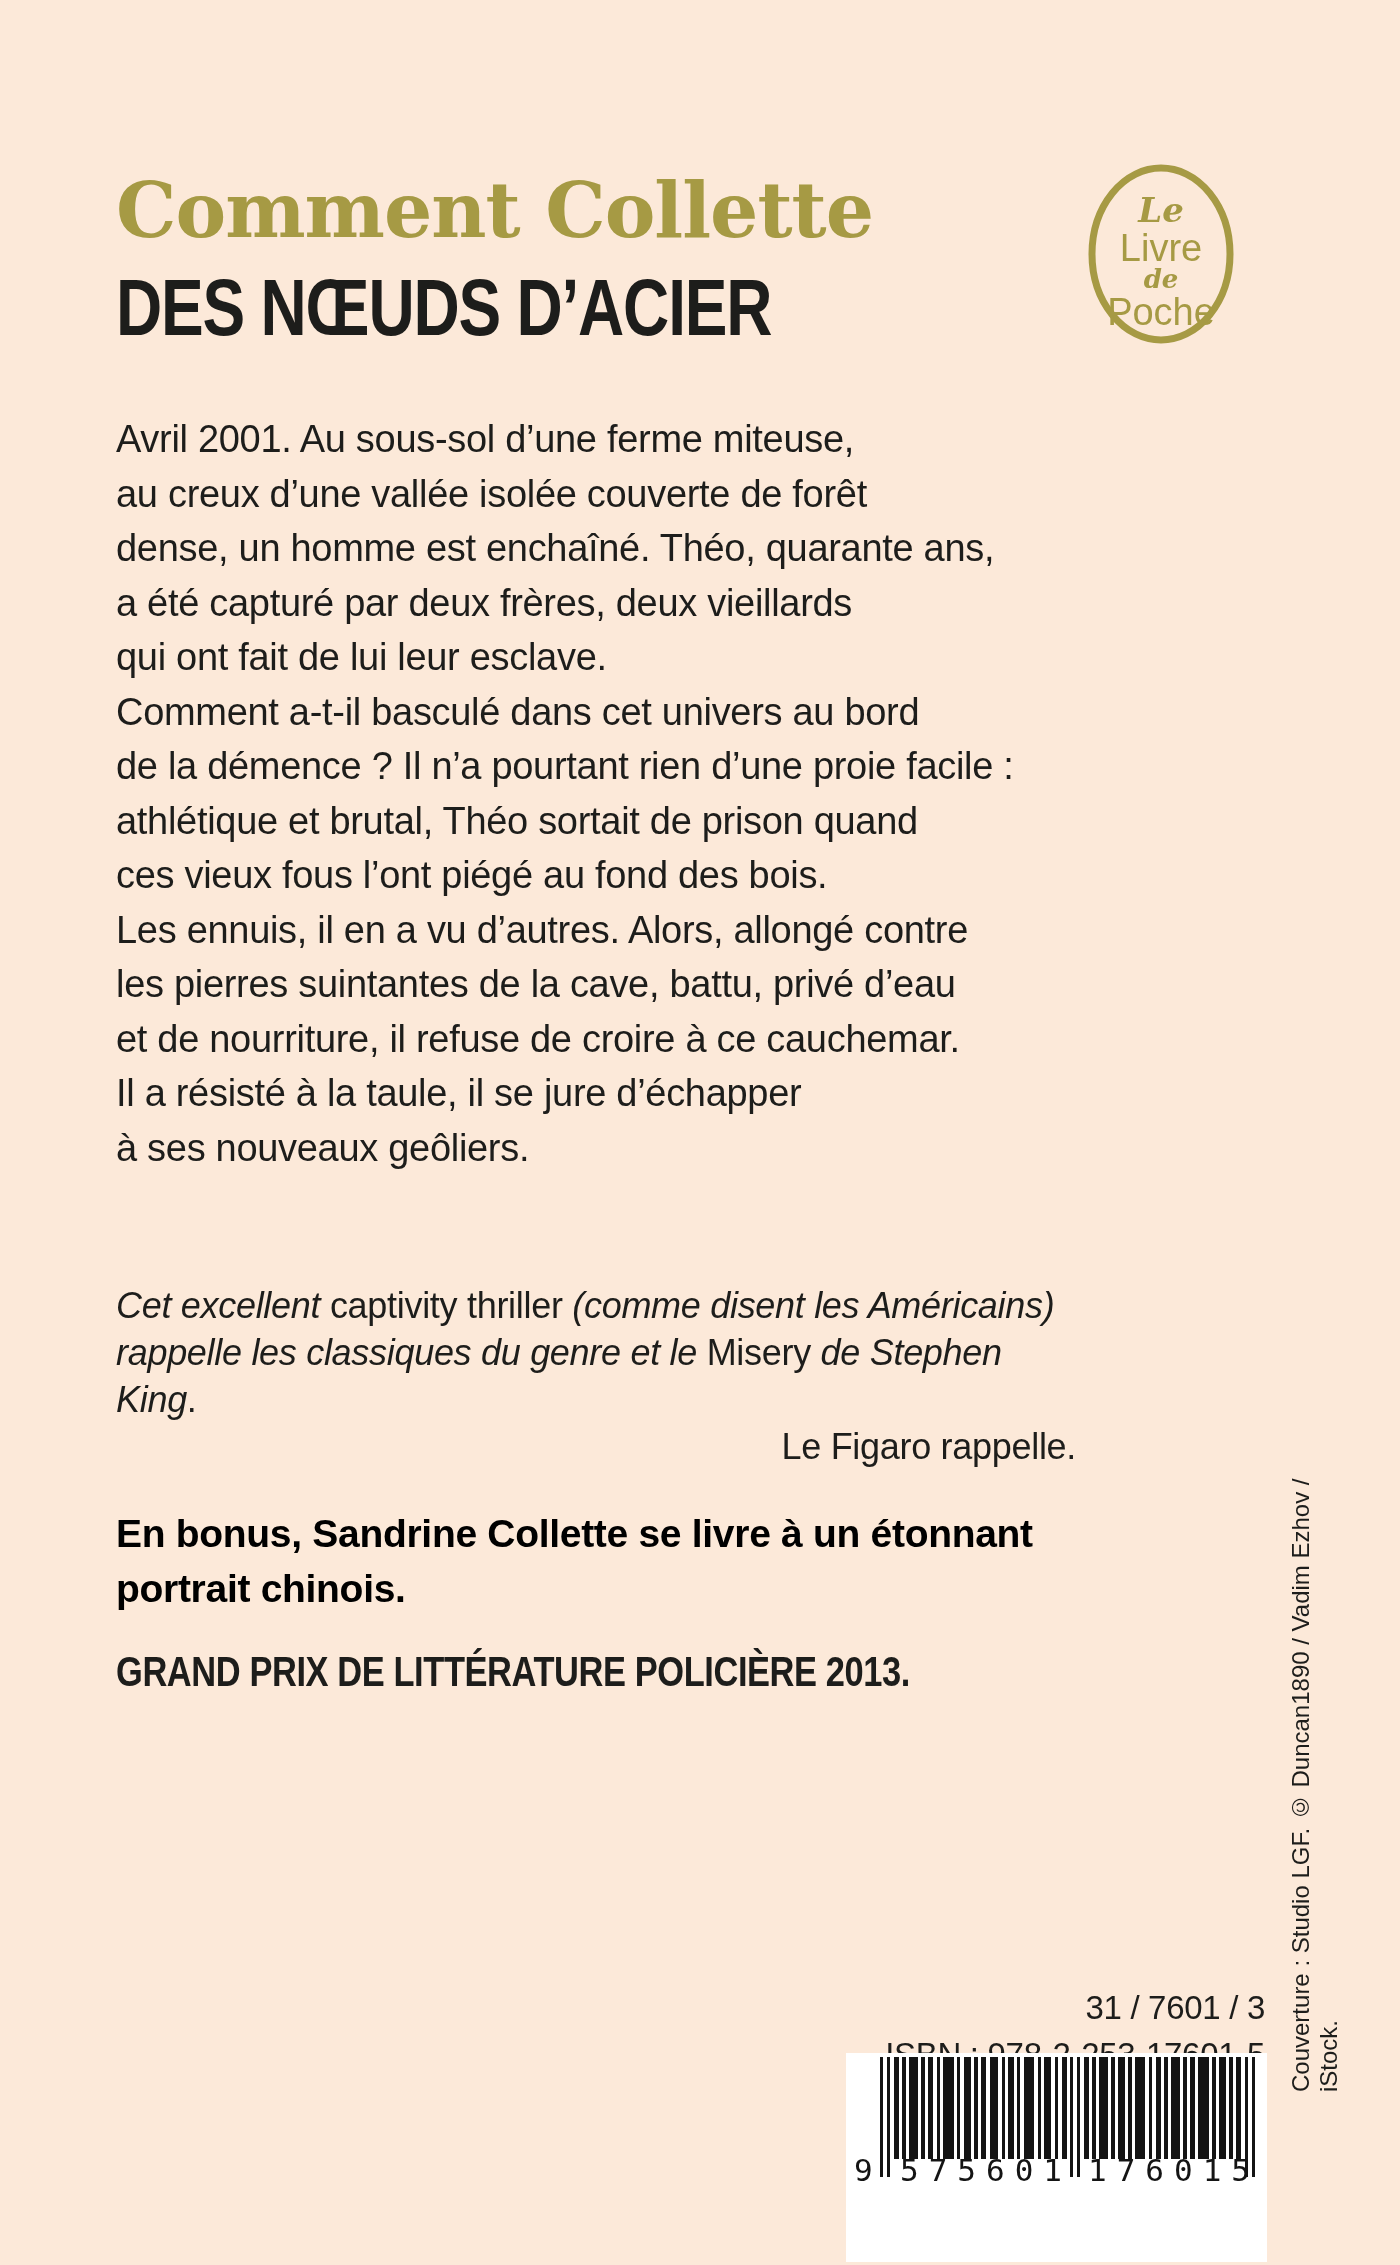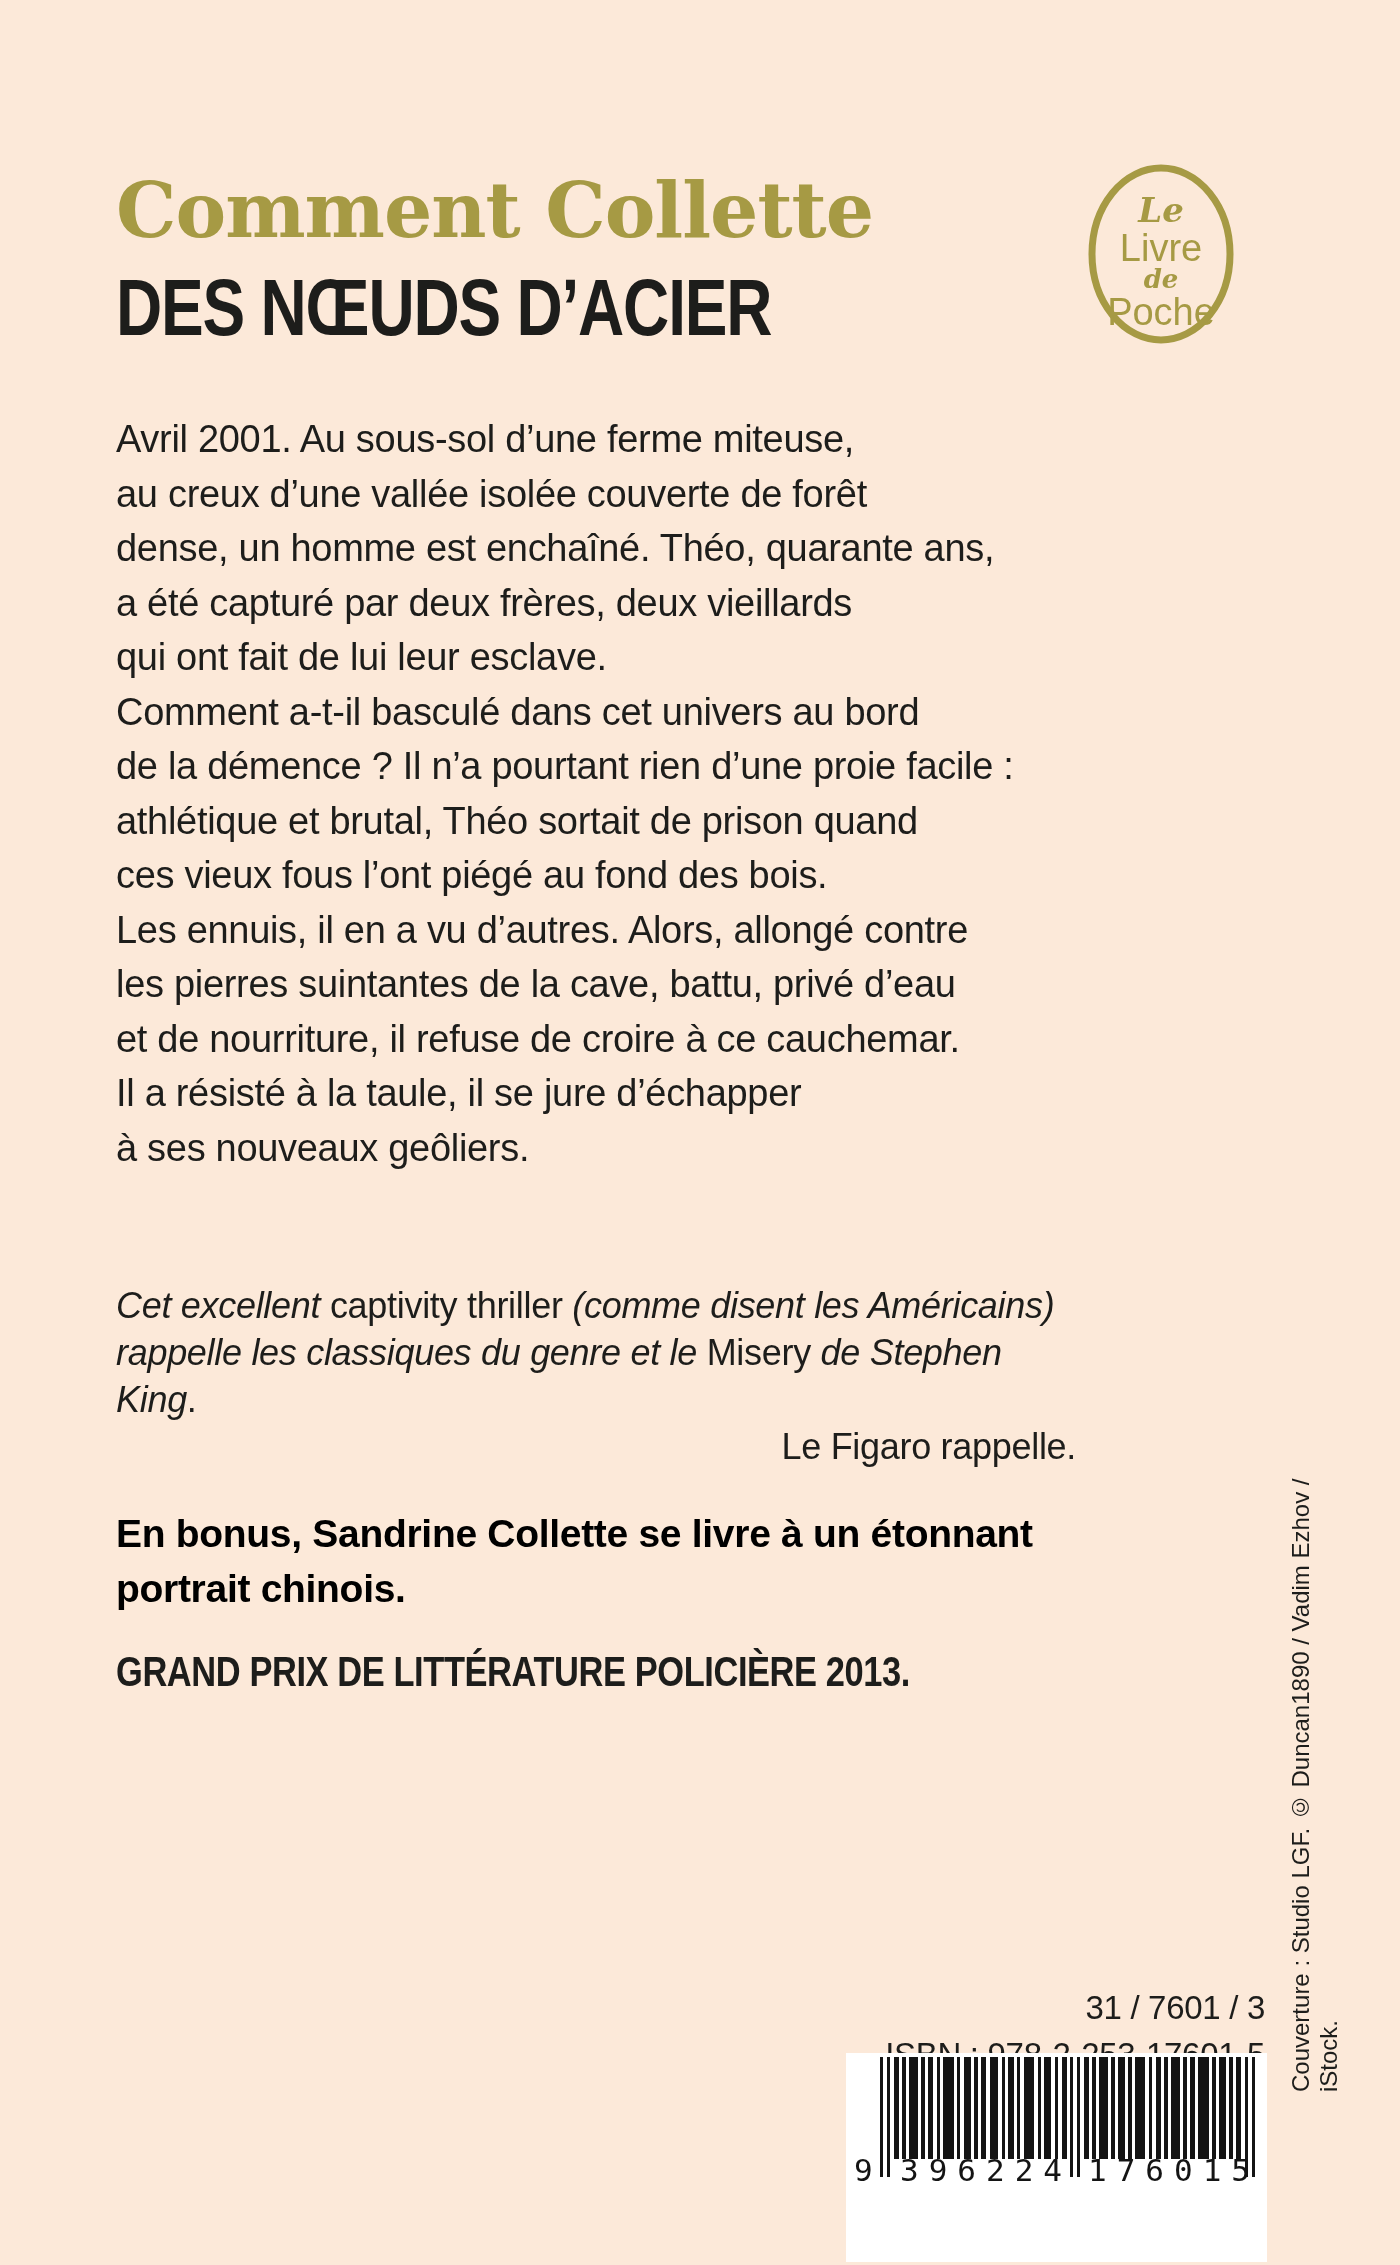--- a/index.html
+++ b/index.html
@@ -169,17 +169,17 @@
           <rect x="186" y="0" width="6" height="100"></rect>
         <rect x="194" y="0" width="2" height="100"></rect>
           <rect x="198" y="0" width="4" height="100"></rect>
         <rect x="204" y="0" width="2" height="100"></rect>
           <rect x="208" y="0" width="3" height="100"></rect>
         <rect x="213" y="0" width="2" height="118"></rect>
           <rect x="217" y="0" width="2" height="118"></rect>
       </svg>
     </div>
     <div class="bc-num bc-lead">9</div>
-    <div class="bc-num bc-g1">396224</div>
+    <div class="bc-num bc-g1">575601</div>
     <div class="bc-num bc-g2">176015</div>
   </div>
 
 </div>
 
 </body></html>

